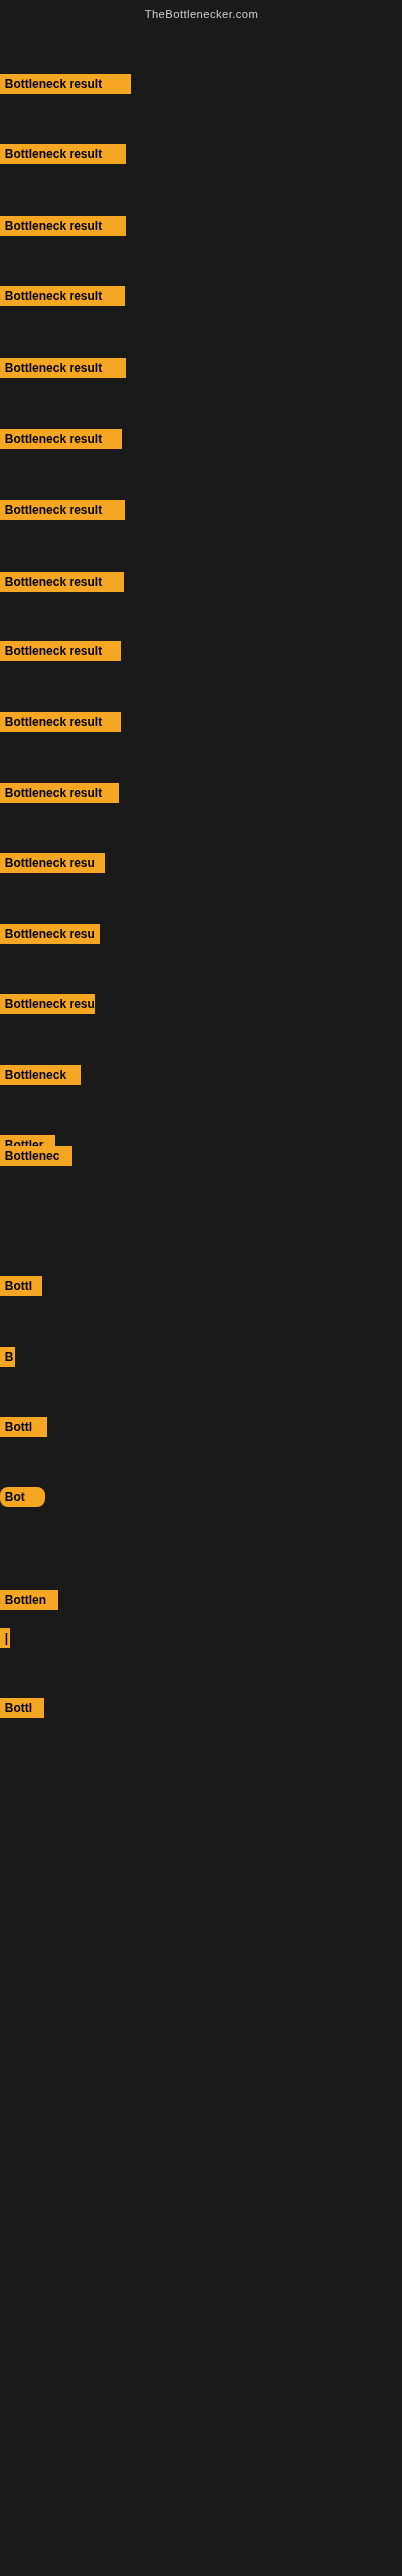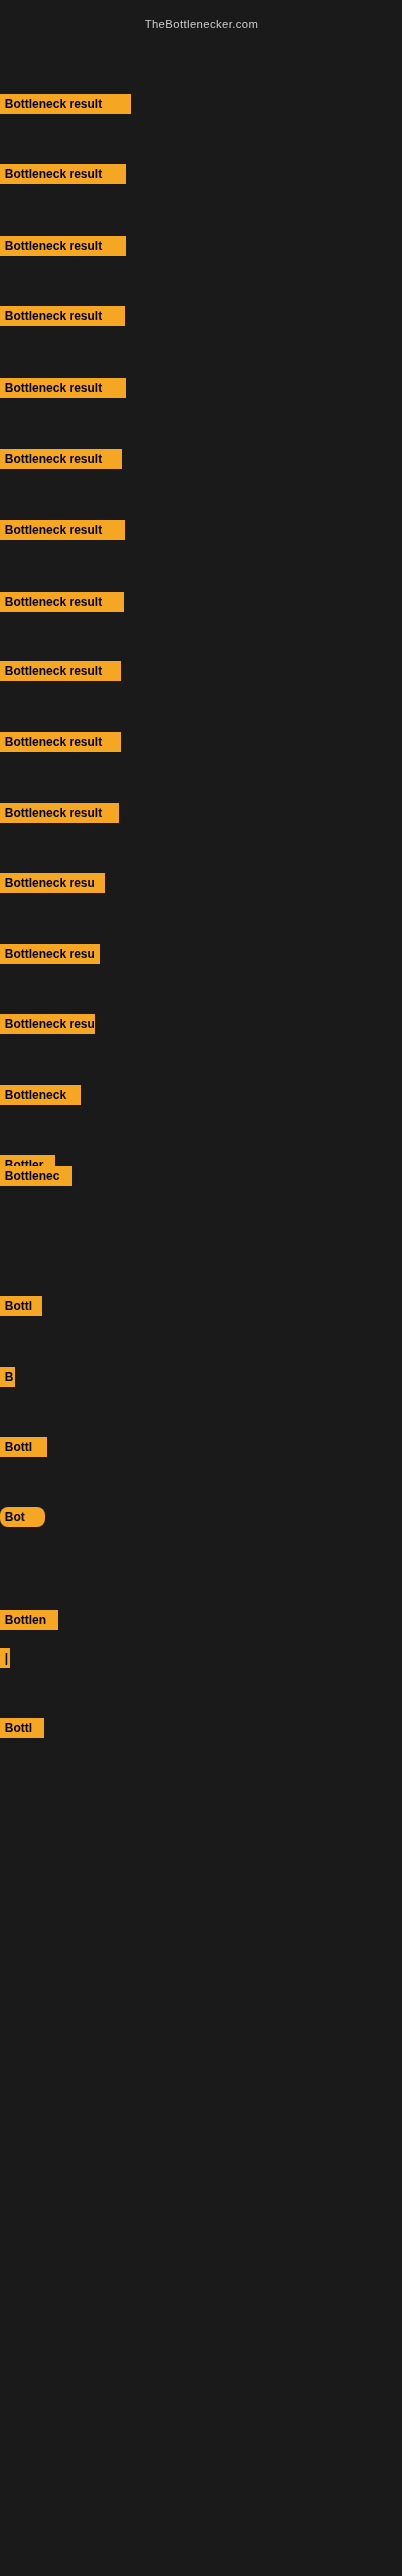--- a/index.html
+++ b/index.html
@@ -13,21 +13,21 @@
       width: 403px;
       min-height: 2576px;
       font-family: Arial, sans-serif;
       position: relative;
     }
 
     .site-title {
       text-align: center;
       color: #cccccc;
       font-size: 11.3px;
-      padding: 18px 0;
+      padding: 8px 0;
       letter-spacing: 0.4px;
     }
 
     .bottleneck-bar {
       background-color: #f5a623;
       color: #000;
       font-size: 12px;
       font-weight: bold;
       padding: 3.2px 4.8px;
       display: inline-block;

